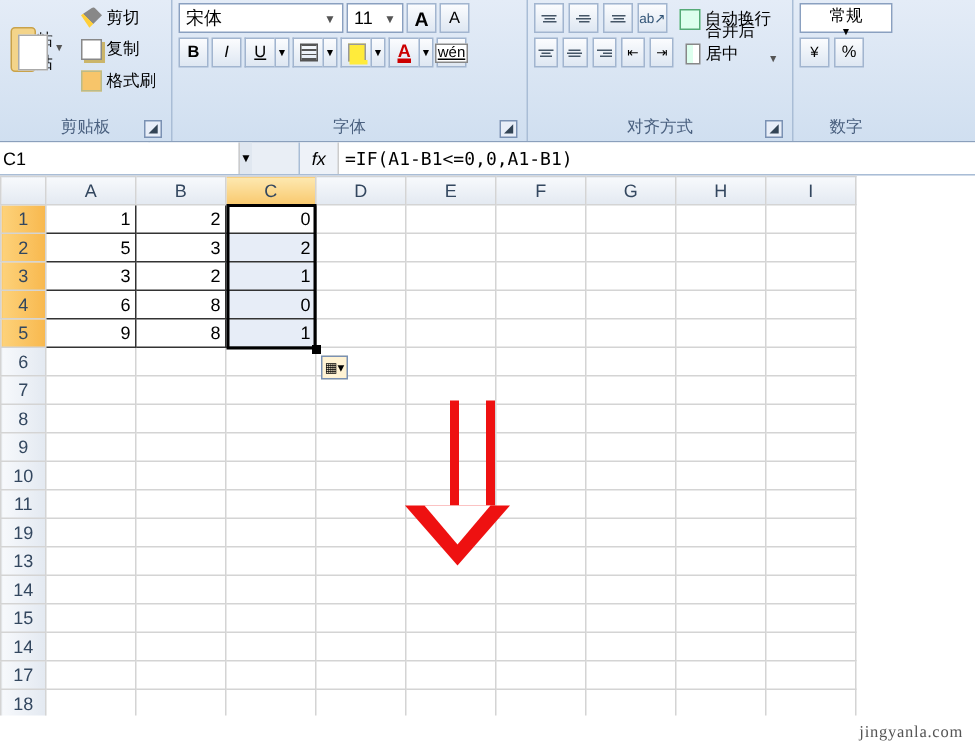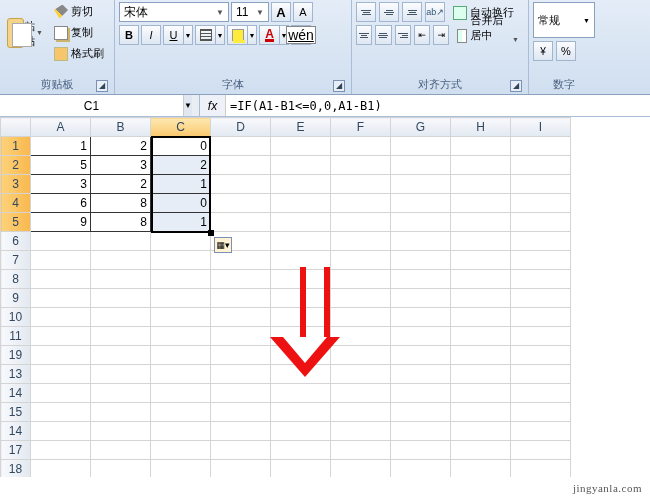--- a/index.html
+++ b/index.html
@@ -32,39 +32,39 @@
 .font-name{width:110px;}
 .font-size{width:38px;}
 .sq-btn{width:20px;height:20px;border:1px solid #a2b5cf;background:linear-gradient(#fbfcfe,#dee7f2);display:flex;align-items:center;justify-content:center;font-size:11px;cursor:pointer;}
 .sq-btn.big{font-size:13px;font-weight:bold;}
 .split-btn{display:flex;}
 .split-btn .dd-part{width:10px;border-left:1px solid #a2b5cf;font-size:7px;display:flex;align-items:center;justify-content:center;}
 .border-ico{width:12px;height:12px;border:1px solid #555;background:repeating-linear-gradient(#555,#555 1px,transparent 1px,transparent 3px);}
 .fill-ico{width:12px;height:12px;background:#ffeb3b;border:1px solid #999;position:relative;}
 .fill-ico:after{content:"";position:absolute;bottom:-3px;left:0;width:12px;height:3px;background:#ffeb3b;}
 .color-ico{font-weight:bold;font-size:12px;color:#c00;border-bottom:3px solid #c00;line-height:10px;}
-.wen{font-size:14px;border:1px solid #888;padding:0 1px;background:#fff;text-decoration:underline;}
+.wen{font-size:10px;border:1px solid #888;padding:0 1px;background:#fff;text-decoration:underline;}
 
 
 .align-body{display:flex;flex-direction:column;gap:3px;width:168px;}
 .al-row{display:flex;gap:3px;}
 .al-btn{width:20px;height:20px;border:1px solid #a2b5cf;background:linear-gradient(#fbfcfe,#dee7f2);display:flex;flex-direction:column;justify-content:center;align-items:center;gap:1px;cursor:pointer;padding:2px;}
 .al-btn span{display:block;height:1px;background:#456;}
 .wrap-btn{display:flex;align-items:flex-end;gap:3px;font-size:11px;padding:1px 4px;height:20px;border:1px solid transparent;}
 .wrap-ico{width:14px;height:14px;border:1px solid #5a7;background:#dfe;}
 .merge-ico{width:14px;height:14px;border:1px solid #888;background:linear-gradient(90deg,#dfe 50%,#fff 50%);}
 
 
 .num-body{width:62px;display:flex;flex-direction:column;gap:3px;}
-.num-combo{background:#fff;border:1px solid #8aa0c0;height:36px;font-size:11px;padding:0 4px;display:flex;align-items:center;justify-content:space-between;}
+.num-combo{background:#fff;border:1px solid #8aa0c0;height:20px;font-size:11px;padding:0 4px;display:flex;align-items:center;justify-content:space-between;flex-direction:column;}
 
 
 .fxbar{height:22px;border-bottom:1px solid #a9bdd6;display:flex;align-items:stretch;background:#e9eef5;}
 .namebox{width:100px;border-right:1px solid #a9bdd6;display:flex;}
-.namebox input{flex:1;border:none;background:#fff;text-align:center;font-size:12px;padding:0 14px;}
+.namebox input{flex:1;border:none;background:#fff;font-size:12px;padding:0 2px;}
 .namebox .dd{width:16px;background:#e0e7f0;border-left:1px solid #ccc;display:flex;align-items:center;justify-content:center;font-size:8px;}
 .fx-gap{width:100px;border-right:1px solid #a9bdd6;}
 .fx-lbl{width:26px;display:flex;align-items:center;justify-content:center;font-style:italic;font-size:12px;border-right:1px solid #ccc;background:#eef2f8;}
 .formula-in{flex:1;border:none;background:#fff;font-size:12px;padding:0 4px;font-family:Consolas,monospace;}
 
 
 .grid-wrap{position:relative;overflow:hidden;height:360px;}
 table.grid{border-collapse:collapse;table-layout:fixed;}
 .grid th,.grid td{border:1px solid #d4d4d4;font-size:12px;height:19px;padding:0 3px;background:#fff;font-weight:normal;}
 .grid .colh{background:linear-gradient(#f7f9fc,#e3e9f1);text-align:center;color:#33475f;width:60px;}

